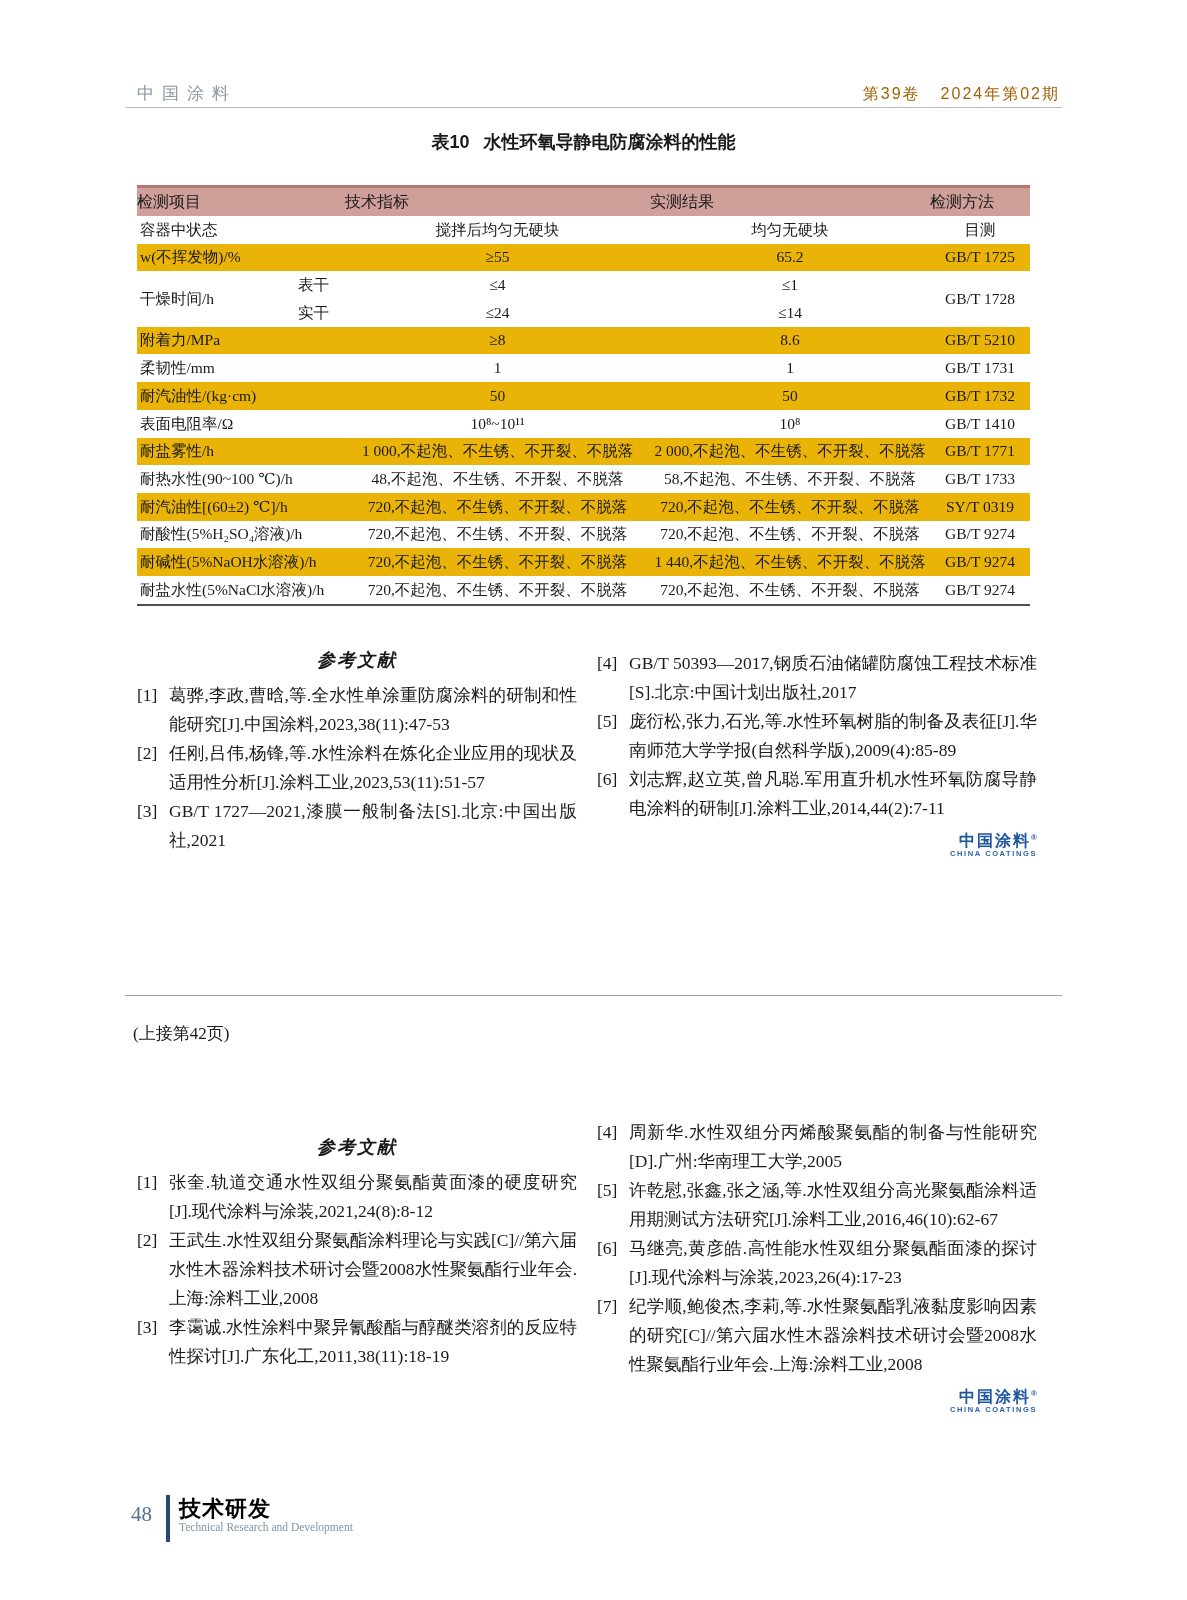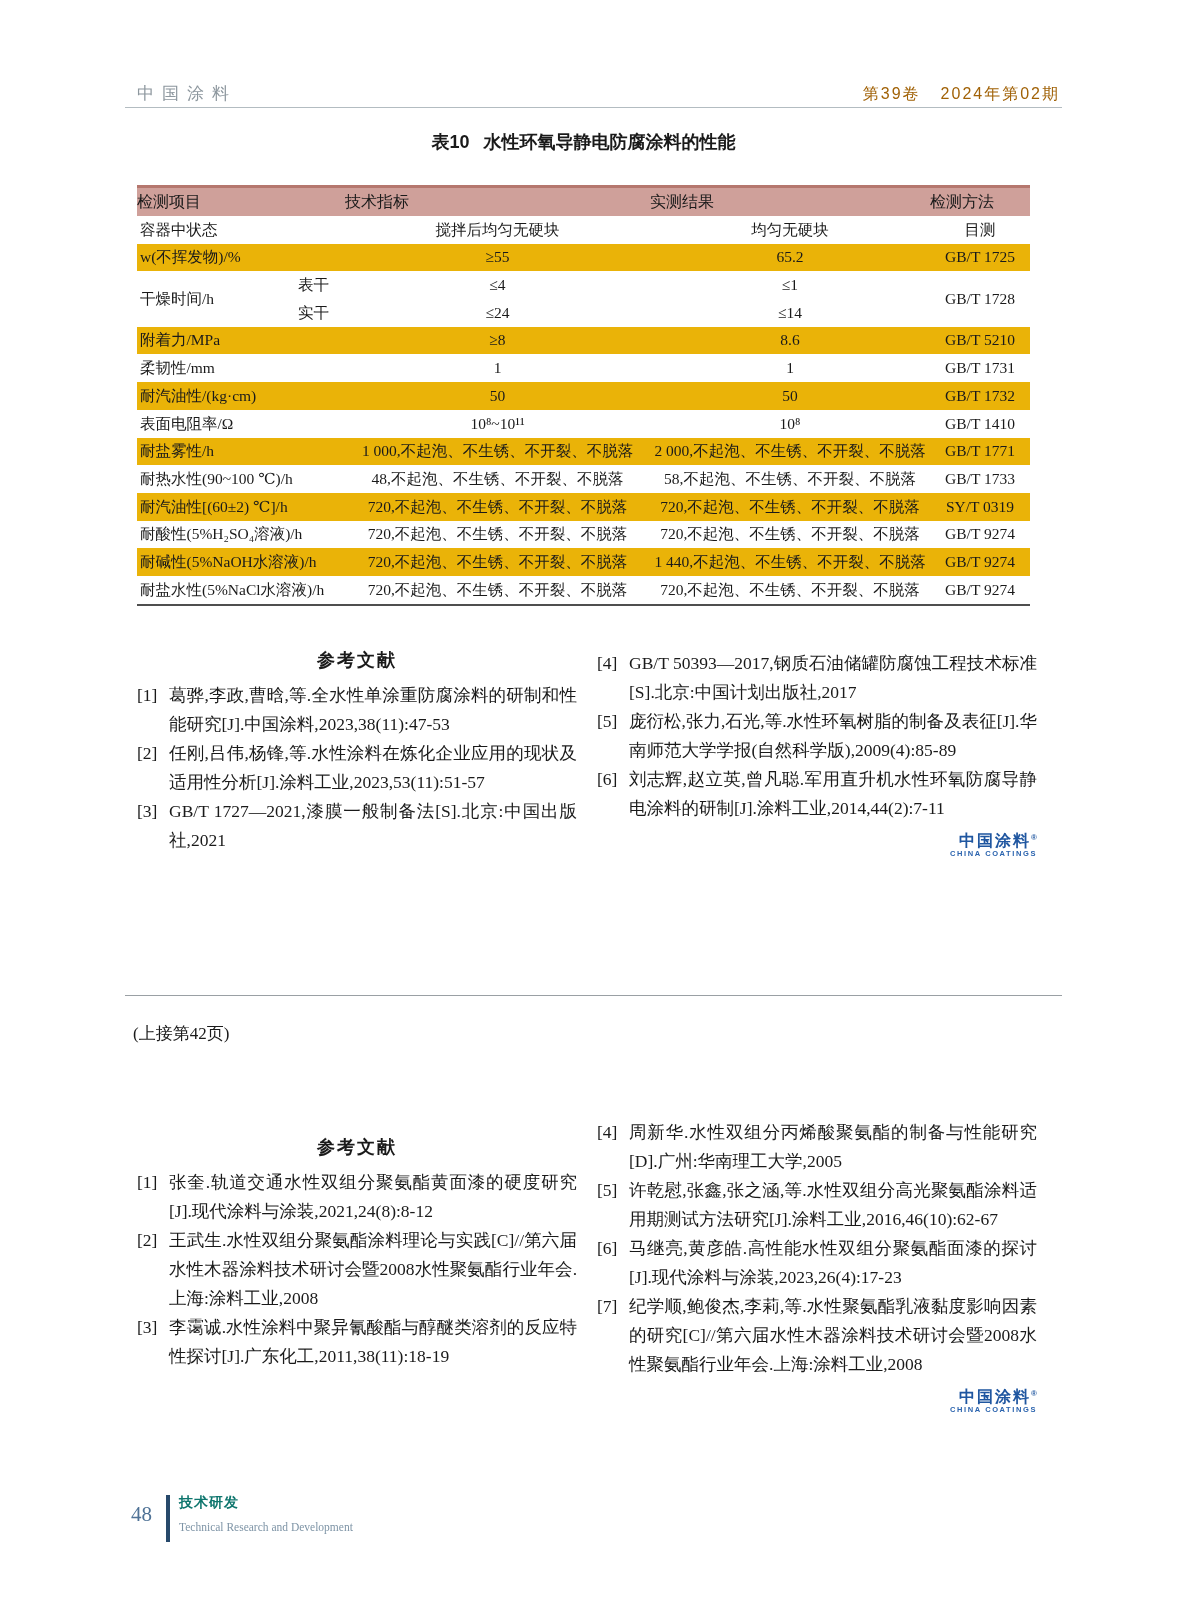--- a/index.html
+++ b/index.html
@@ -27,41 +27,41 @@
   table.perf{border-collapse:collapse;table-layout:fixed;width:893px;font-size:15.5px;
              border-top:3px solid #b5776e;border-bottom:2px solid #4f4f4f;}
   table.perf th{background:#cfa09a;font-weight:normal;font-size:16px;height:28px;text-align:left;padding:0;}
   table.perf td{height:27.7px;text-align:center;padding:0;line-height:1.05;white-space:nowrap;overflow:visible;}
   table.perf tr.shade td{background:#eab308;}
   table.perf td.item{text-align:left;padding-left:3px;}
 
   
   .refcol{position:absolute;width:440px;}
   .ref-heading{font-family:"Liberation Sans","DejaVu Sans",sans-serif;font-weight:bold;
-               font-size:18px;text-align:center;letter-spacing:2px;margin-bottom:9px;}
+               font-size:18px;text-align:center;letter-spacing:2px;margin-bottom:9px;font-style:italic;}
   .ref{display:flex;line-height:29px;font-size:17.5px;}
   .refnum{flex:0 0 32px;}
   .reftext{flex:1;text-align:justify;}
 
   
   .logo{display:flex;flex-direction:column;align-items:flex-end;margin-top:6px;
         font-family:"Liberation Sans","DejaVu Sans",sans-serif;color:#1f56a0;}
   .logo-cn{font-weight:bold;font-size:16px;letter-spacing:2px;line-height:17px;}
   .logo-cn .reg{font-size:8px;vertical-align:super;letter-spacing:0;}
   .logo-en{font-size:7.5px;letter-spacing:1.6px;line-height:10px;font-weight:bold;color:#2a63ae;}
 
   
   .mid-line{position:absolute;left:125px;top:995px;width:937px;height:1px;background:#9aa0a4;}
   .cont-note{position:absolute;left:133px;top:1022px;font-size:17px;}
 
   
   .foot-num{position:absolute;left:131px;top:1502px;font-size:21px;color:#4f7296;
             font-family:"Liberation Serif","DejaVu Serif",serif;text-align:right;}
   .foot-bar{position:absolute;left:166px;top:1495px;width:4px;height:47px;background:#27496b;}
-  .foot-cn{position:absolute;left:179px;top:1494px;font-size:14px;font-weight:bold;color:#0f766e;
+  .foot-cn{position:absolute;left:179px;top:1494px;font-size:22px;font-weight:bold;color:#000000;
            font-family:"Liberation Sans","DejaVu Sans",sans-serif;letter-spacing:1px;}
   .foot-en{position:absolute;left:179px;top:1521px;font-size:11.5px;color:#7e94a6;}
 </style>
 </head>
 <body>
 
 <div class="page">
 
   <div class="jh-name">中国涂料</div>
   <div class="jh-issue">

